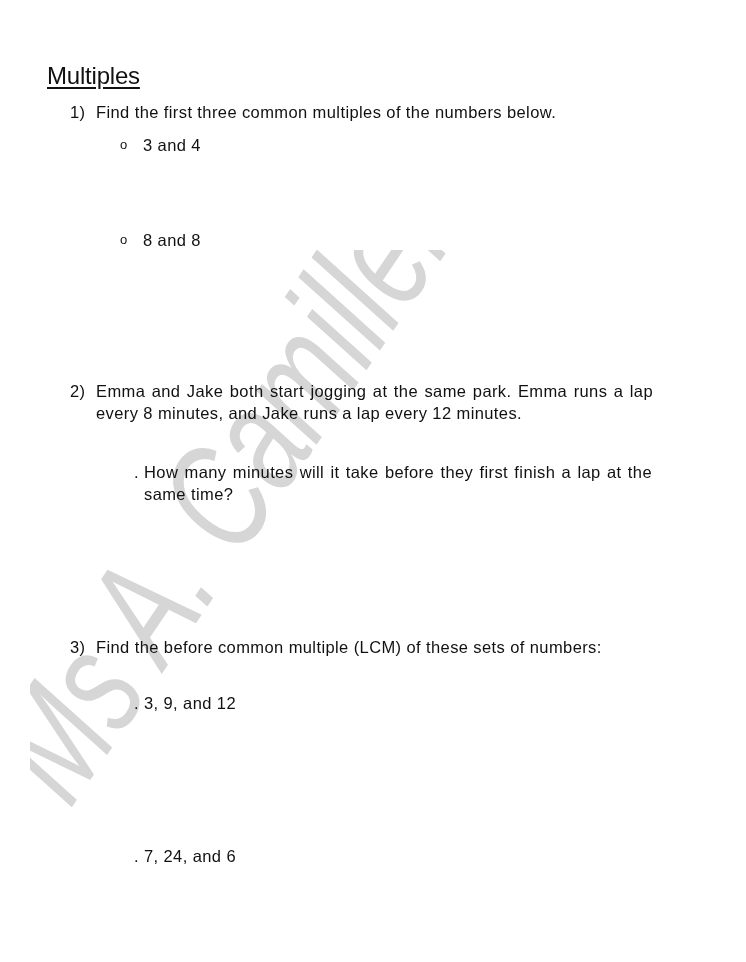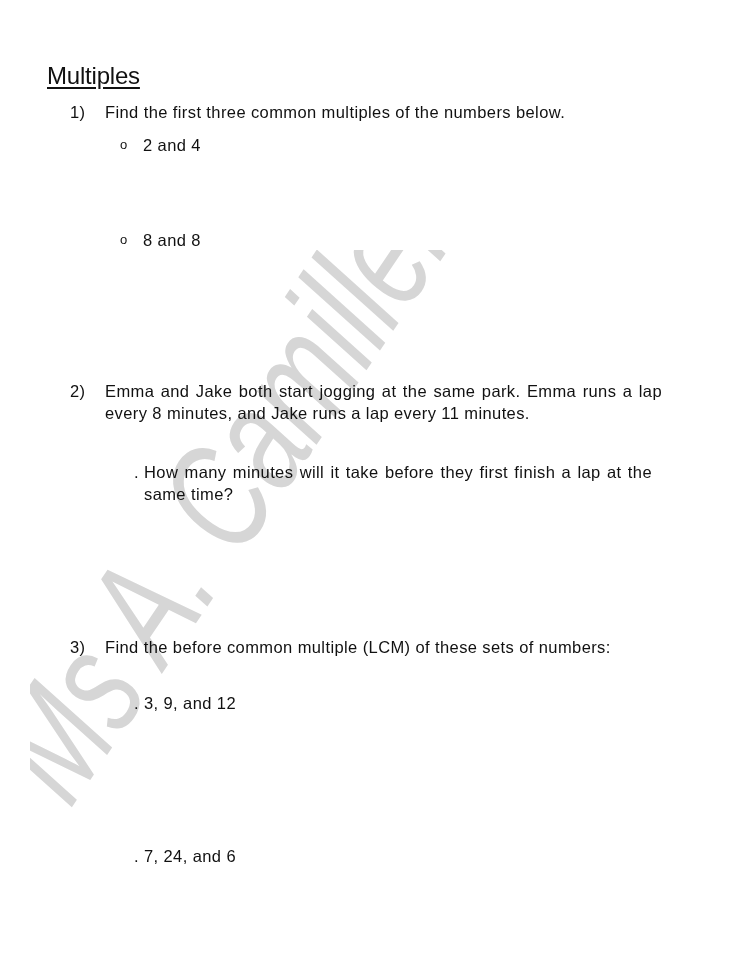--- a/index.html
+++ b/index.html
@@ -12,21 +12,21 @@
     pointer-events: none; z-index: 0;
   }
   .watermark svg { width: 100%; height: 100%; }
   .page { position: absolute; left: 0; top: 0; width: 594px; height: 962px; z-index: 1; text-decoration: underline; }
   .title {
     position: absolute; left: 47px; top: 62px; font-size: 24px;
     text-decoration: underline; text-underline-offset: 3px; letter-spacing: -0.2px;
   }
   .q { position: absolute; font-size: 16.5px; line-height: 22px; letter-spacing: 0.4px; }
   .qnum { position: absolute; left: 70px; }
-  .qtext { position: absolute; left: 105px; width: 557px; text-align: justify; text-align-last: left; }
+  .qtext { position: absolute; left: 96px; width: 557px; text-align: justify; text-align-last: left; }
   .sub { position: absolute; font-size: 16.5px; line-height: 22px; letter-spacing: 0.4px; }
   .bullet-o { position: absolute; left: 120px; font-size: 13px; }
   .sub-text-o { position: absolute; left: 143px; }
   .dot { position: absolute; left: 134px; }
   .sub-text-d { position: absolute; left: 144px; width: 508px; text-align: justify; text-align-last: left; }
 </style>
 </head>
 <body>
 
 <div class="watermark">
@@ -37,30 +37,30 @@
 
 <div class="page">
   <div class="title">Multiples</div>
 
   <div class="q" style="top:101px; left:0; width:746px;">
     <span class="qnum">1)</span>
     <span class="qtext">Find the first three common multiples of the numbers below.</span>
   </div>
   <div class="sub" style="top:134px; left:0; width:746px;">
     <span class="bullet-o">o</span>
-    <span class="sub-text-o">2 and 4</span>
+    <span class="sub-text-o">3 and 4</span>
   </div>
   <div class="sub" style="top:229px; left:0; width:746px;">
     <span class="bullet-o">o</span>
     <span class="sub-text-o">8 and 8</span>
   </div>
 
   <div class="q" style="top:380px; left:0; width:746px;">
     <span class="qnum">2)</span>
-    <span class="qtext">Emma and Jake both start jogging at the same park. Emma runs a lap every 8 minutes, and Jake runs a lap every 11 minutes.</span>
+    <span class="qtext">Emma and Jake both start jogging at the same park. Emma runs a lap every 8 minutes, and Jake runs a lap every 12 minutes.</span>
   </div>
   <div class="sub" style="top:461px; left:0; width:746px;">
     <span class="dot">.</span>
     <span class="sub-text-d">How many minutes will it take before they first finish a lap at the same time?</span>
   </div>
 
   <div class="q" style="top:636px; left:0; width:746px;">
     <span class="qnum">3)</span>
     <span class="qtext">Find the before common multiple (LCM) of these sets of numbers:</span>
   </div>

